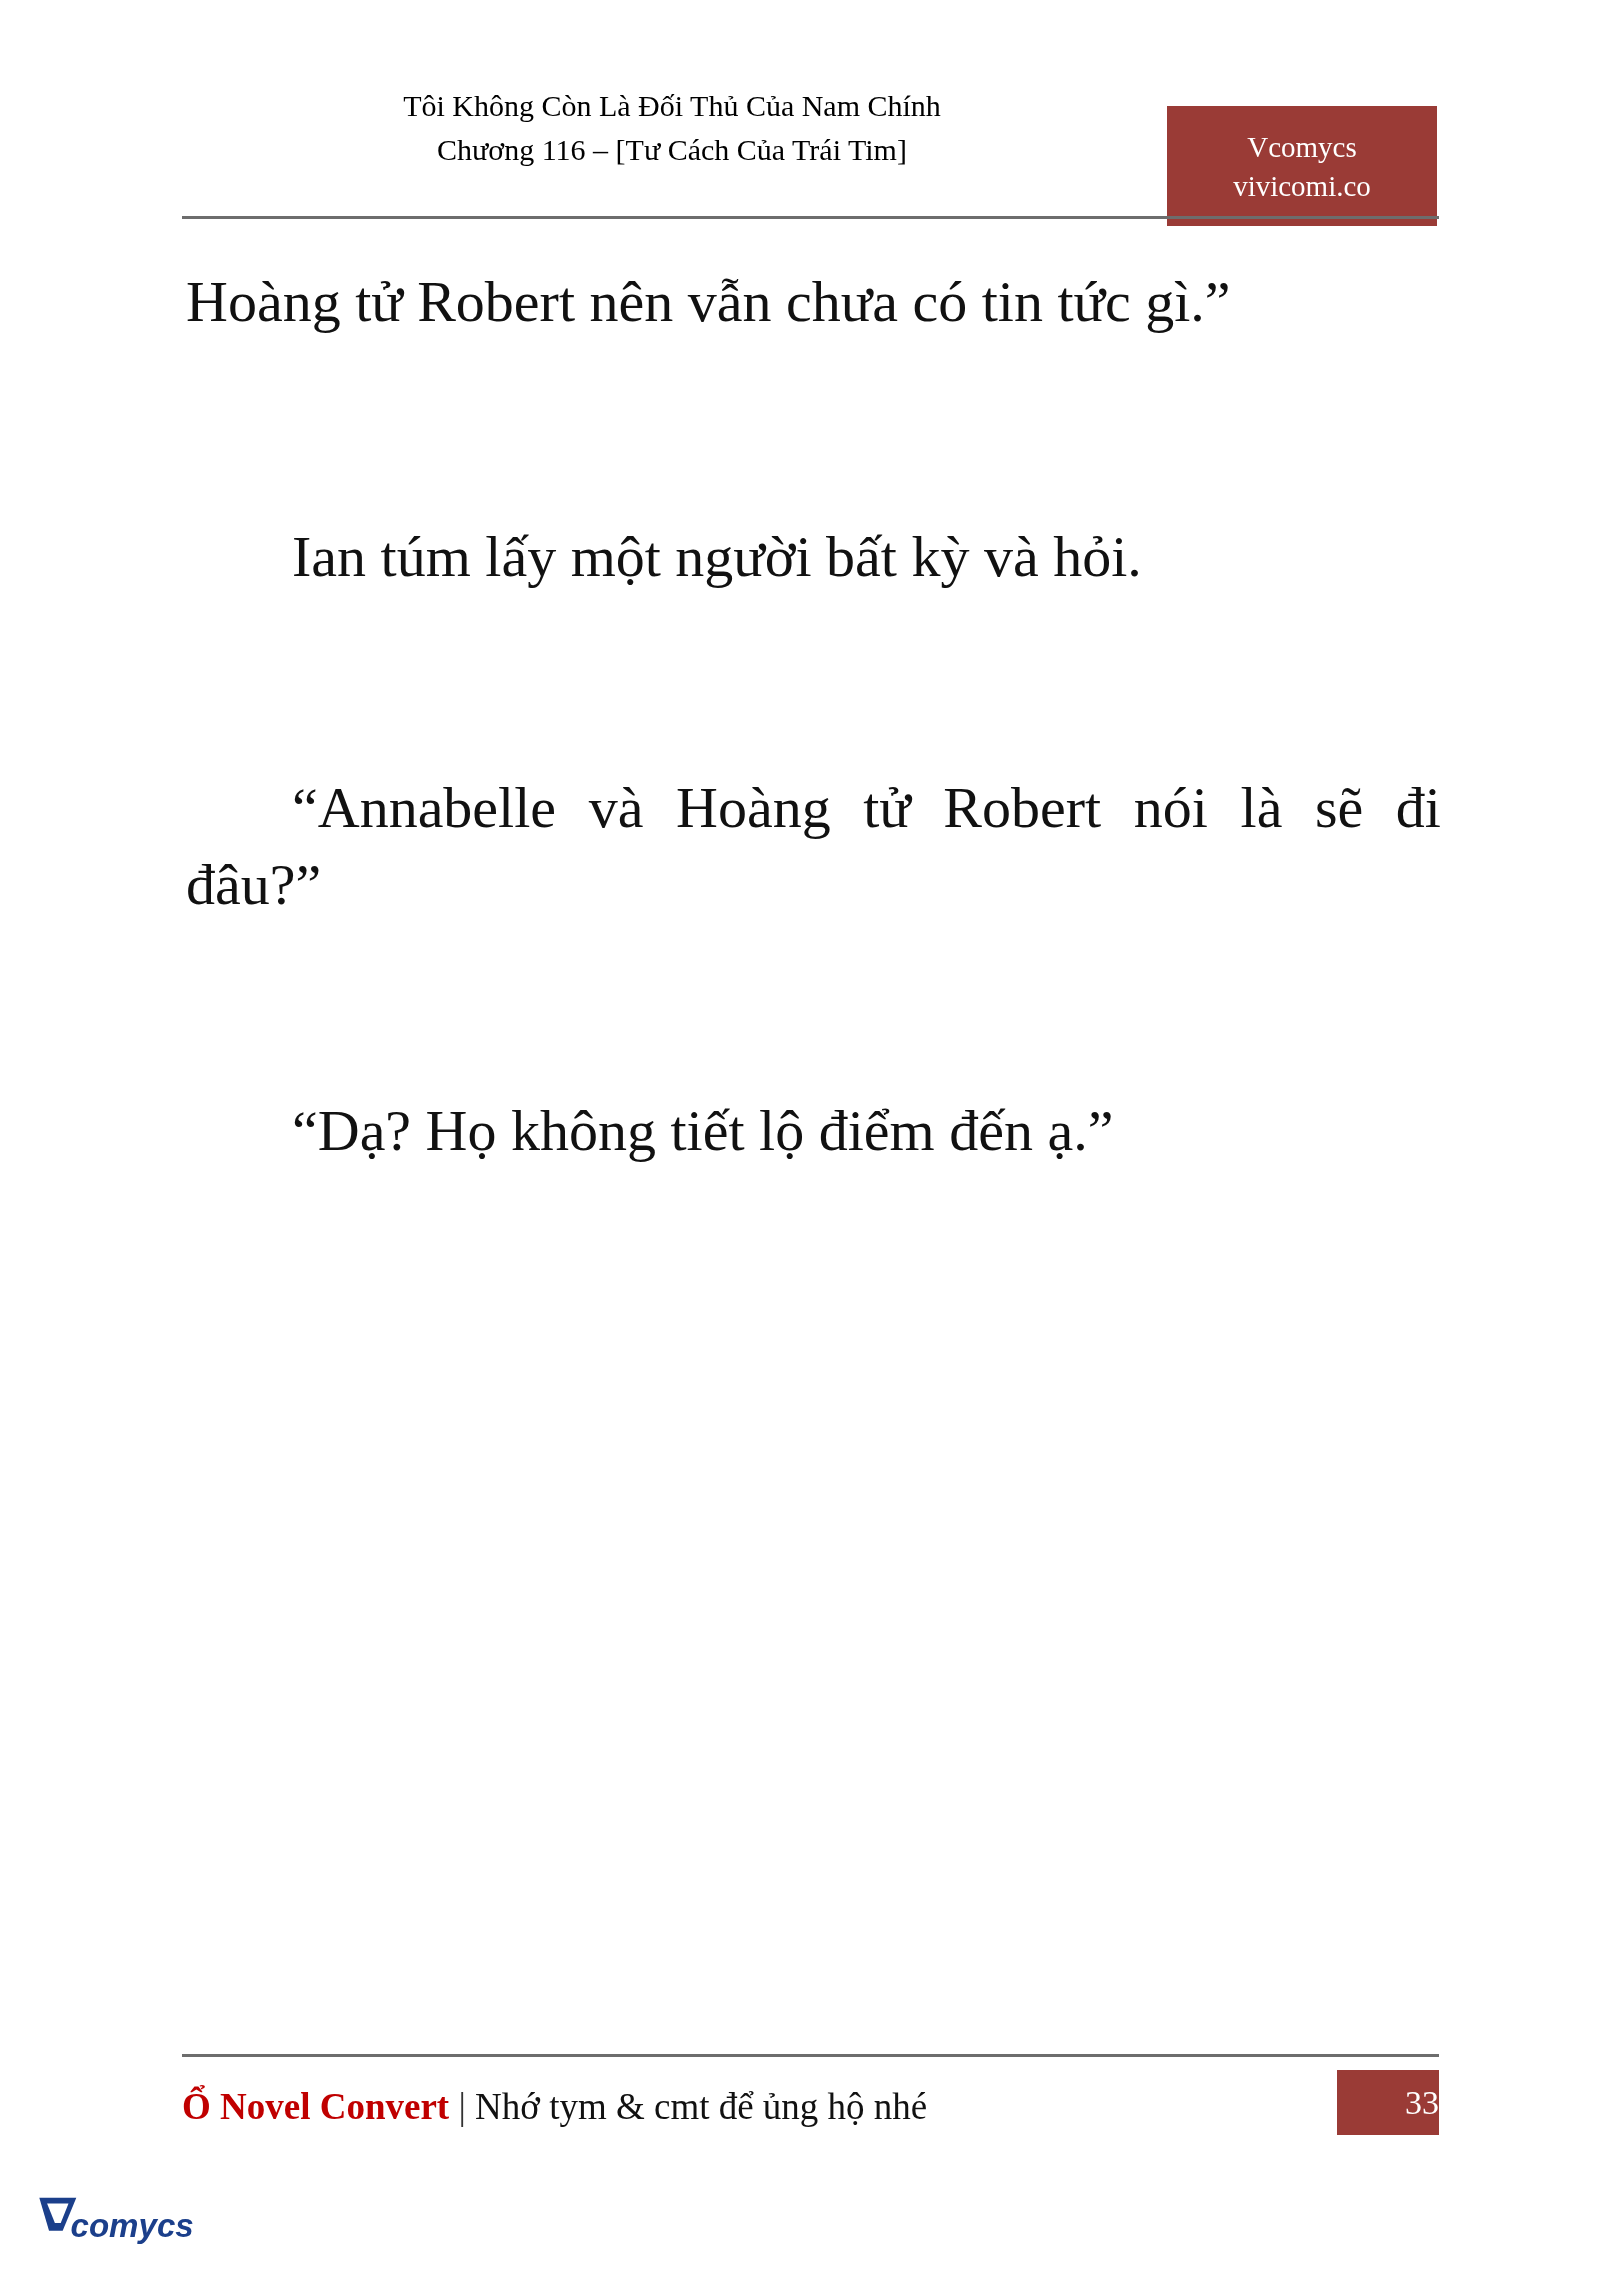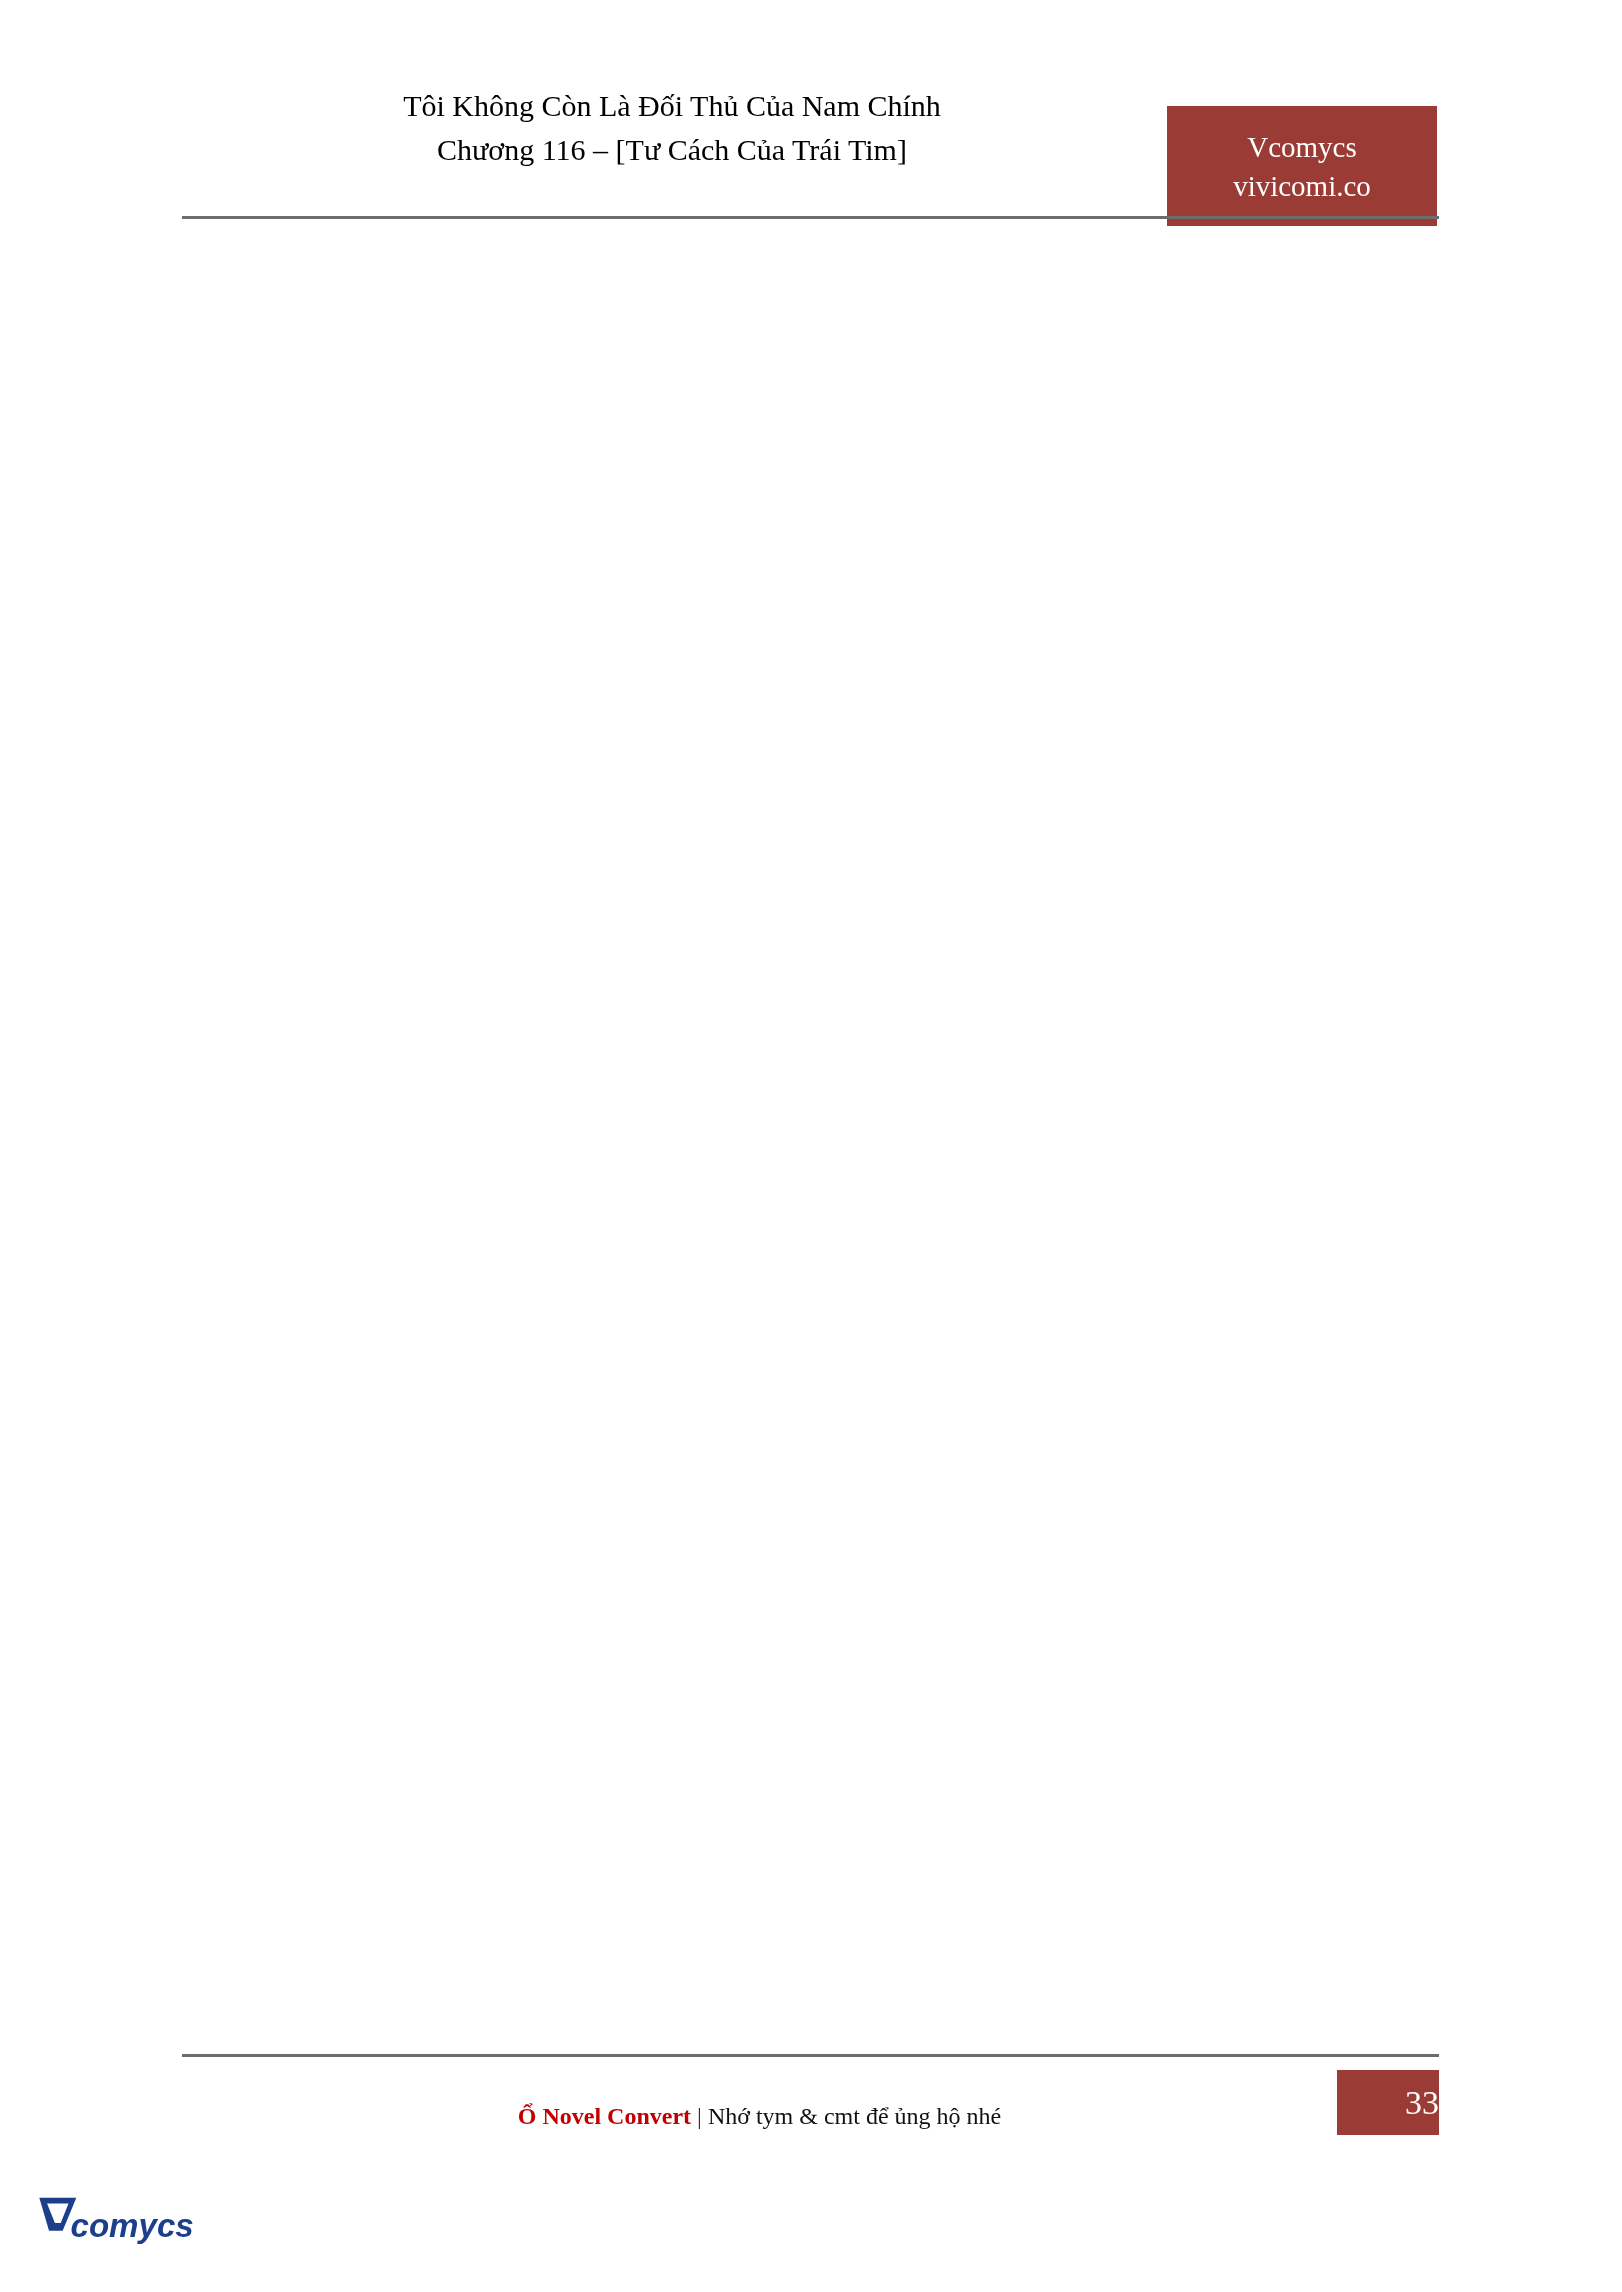--- a/index.html
+++ b/index.html
@@ -110,24 +110,24 @@
   .footer {
     position: absolute;
     left: 182px;
     top: 2070px;
     width: 1257px;
     height: 65px;
   }
   .footer-text {
     position: absolute;
     left: 0;
-    top: 18px;
+    top: 8px;
     width: 1155px;
-    text-align: center;
-    font-size: 24px;
+    text-align: left;
+    font-size: 37px;
     line-height: 57px;
     white-space: nowrap;
   }
   .footer-brand {
     color: #c00000;
     font-weight: bold;
   }
   .footer-sep { color: #333; }
   .footer-note { color: #111; }
   .footer-page {
@@ -163,20 +163,29 @@
       <span class="header-line1">Tôi Không Còn Là Đối Thủ Của Nam Chính</span>
       <span class="header-line2">Chương 116 – [Tư Cách Của Trái Tim]</span>
     </div>
     <div class="header-badge">
       <span>Vcomycs</span>
       <span>vivicomi.co</span>
     </div>
   </div>
   <div class="header-rule"></div>
 
+  <div class="content">
+    <p class="para">Hoàng tử Robert nên vẫn chưa có tin tức gì.”</p>
+    <div class="spacer-1"></div>
+    <p class="para indent">Ian túm lấy một người bất kỳ và hỏi.</p>
+    <div class="spacer-2"></div>
+    <p class="para indent">“Annabelle và Hoàng tử Robert nói là sẽ đi đâu?”</p>
+    <div class="spacer-3"></div>
+    <p class="para indent last">“Dạ? Họ không tiết lộ điểm đến ạ.”</p>
+  </div>
 
   <div class="footer-rule"></div>
   <div class="footer">
     <div class="footer-text">
       <span class="footer-brand">Ổ Novel Convert</span>
       <span class="footer-sep">|</span>
       <span class="footer-note">Nhớ tym &amp; cmt để ủng hộ nhé</span>
     </div>
     <div class="footer-page">33</div>
   </div>

